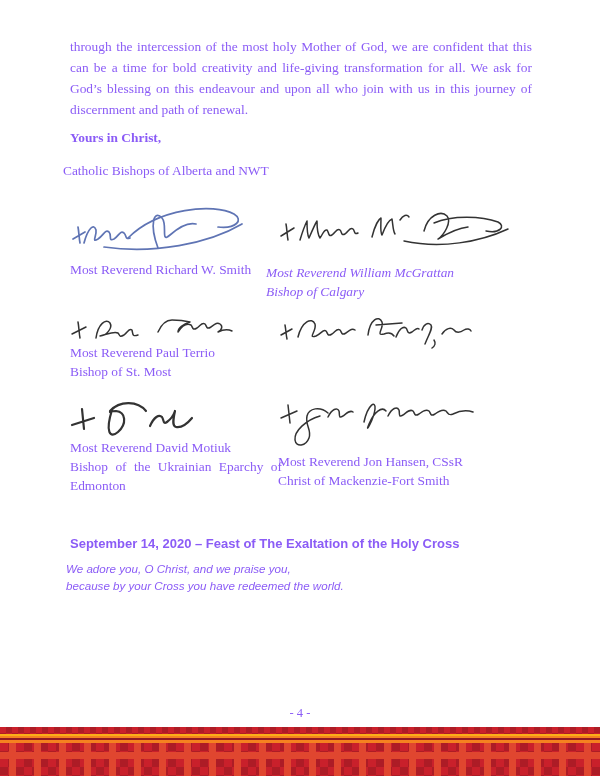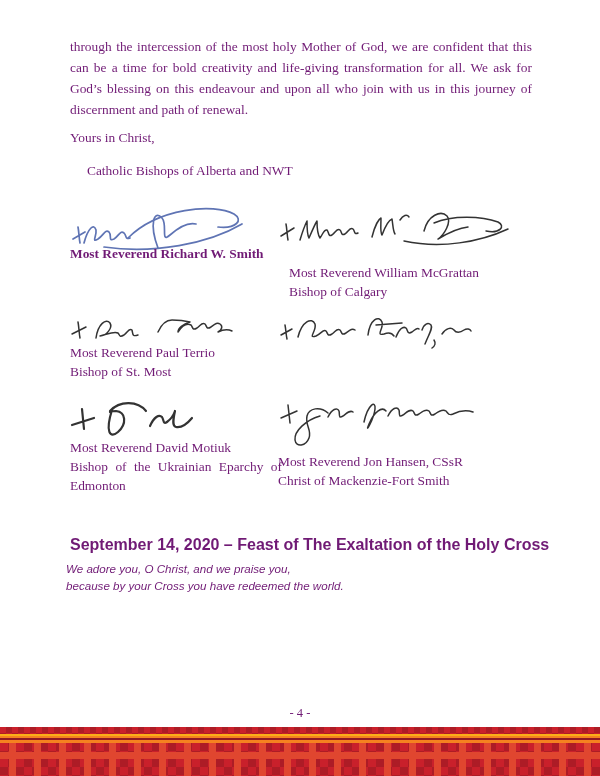--- a/index.html
+++ b/index.html
@@ -1,41 +1,41 @@
 <!DOCTYPE html>
 <html style="--ink_blue: #5f74b4; --ink_black: #333333; --band_red: #c9202b; --band_red_light: #e0462f; --band_red_dark: #ad1c26; --band_red_deep: #8f1a22; --band_orange: #f58220; --band_yellow: #fbae17;"><head>
 <meta charset="utf-8">
 <style>
   html,body{margin:0;padding:0;background:#ffffff;}
   .page{
     position:relative;
     width:600px;height:776px;
     background:#ffffff;
     font-family:"Liberation Serif", serif;
-    color:#701a75;
+    color:#8b5cf6;
     overflow:hidden;
   }
   .abs{position:absolute;}
   .body-text{font-size:13.4px;line-height:21px;}
   .justify{text-align:justify;}
   .para{left:70px;top:36px;width:462px;}
-  .salutation{left:70px;top:127px;}
-  .group-line{left:87px;top:160px;}
+  .salutation{left:70px;top:127px;font-weight:bold;}
+  .group-line{left:63px;top:160px;}
 
   .sig-block{font-size:13.4px;line-height:19px;}
   .sig-svg{display:block;}
   .sig-svg path{fill:none;stroke-linecap:round;stroke-linejoin:round;}
   .sig-blue path{stroke:var(--ink_blue);stroke-width:1.7;}
   .sig-dark path{stroke:var(--ink_black);stroke-width:1.5;}
   .sig-thick path{stroke:var(--ink_black);stroke-width:2.2;}
 
   .footnote-bold{
     left:70px;top:536px;
     font-family:"Liberation Sans", sans-serif;
-    font-weight:bold;font-size:16px;
+    font-weight:bold;font-size:13px;
   }
   .prayer{
     left:66px;top:560px;
     font-family:"Liberation Sans", sans-serif;
     font-style:italic;font-size:11.6px;line-height:17px;
   }
   .page-number{
     left:0;top:706px;width:600px;
     text-align:center;font-size:12.5px;
   }
@@ -71,32 +71,32 @@
 
   <div class="abs group-line body-text">Catholic Bishops of Alberta and NWT</div>
 
   <svg class="abs sig-svg sig-blue" style="left:66px;top:198px;" width="190" height="58" viewBox="0 0 190 58">
     <path d="M7,41 L19,34 M12,29 C13,34 13,40 14,45"></path>
     <path d="M18,45 C22,30 28,25 30,32 C31,38 25,45 32,41 C38,37 39,31 43,34 C46,37 42,44 48,41 C53,38 54,32 58,35 C61,38 59,42 64,40"></path>
     <path d="M92,50 C83,26 88,11 96,20 C102,27 94,46 104,37 C113,29 122,24 130,26"></path>
     <path d="M62,40 C92,10 148,5 168,16 C178,22 170,31 152,29"></path>
     <path d="M38,49 C88,56 142,46 176,26"></path>
   </svg>
-  <div class="abs sig-block" style="left:70px;top:244px;width:212px;font-weight:bold;">
+  <div class="abs sig-block" style="left:70px;top:260px;width:212px;">
     <div>Most Reverend Richard W. Smith</div>
   </div>
 
   <svg class="abs sig-svg sig-dark" style="left:276px;top:203px;" width="245" height="52" viewBox="0 0 245 52">
     <path d="M5,33 L18,25 M10,21 C11,26 11,32 12,37"></path>
     <path d="M24,37 C27,27 30,20 31,18 C31,26 31,32 33,35 C36,28 39,21 41,18 C41,26 42,32 44,35 C47,31 48,26 51,27 C53,29 52,34 56,32 C60,29 61,25 64,27 C66,29 65,33 69,31 C73,28 74,24 77,26 C79,28 78,32 82,30"></path>
     <path d="M96,34 C99,22 103,16 105,15 C105,22 104,29 106,32 C109,24 113,17 116,16 C117,22 117,28 119,31 M124,17 C127,12 131,11 133,14"></path>
     <path d="M148,28 C152,12 165,7 171,13 C176,19 168,32 162,36 C172,30 182,25 192,24 M158,20 C176,12 206,13 222,19 C230,23 224,31 210,28"></path>
     <path d="M128,38 C165,46 204,39 232,26"></path>
   </svg>
-  <div class="abs sig-block" style="left:289px;top:263px;width:250px;">
+  <div class="abs sig-block" style="left:266px;top:263px;width:250px;font-style:italic;">
     <div>Most Reverend William McGrattan</div>
     <div>Bishop of Calgary</div>
   </div>
 
   <svg class="abs sig-svg sig-dark" style="left:66px;top:310px;" width="180" height="34" viewBox="0 0 180 34">
     <path d="M6,24 L20,17 M12,12 C13,17 13,23 14,28"></path>
     <path d="M30,28 C32,14 40,8 44,13 C47,18 40,26 34,26 C42,24 48,21 52,23 C54,25 53,28 58,25 C62,22 63,18 66,20 C67,24 66,27 72,25"></path>
     <path d="M92,22 C96,13 101,10 106,10 C113,10 120,11 124,12 C117,14 112,18 112,22 C116,16 121,13 125,15 C127,17 126,21 131,18 C135,15 136,12 139,14 C141,16 140,20 145,17 C149,14 151,12 154,14 C157,16 156,20 152,22 C156,20 162,19 166,21"></path>
   </svg>
   <div class="abs sig-block" style="left:70px;top:343px;width:212px;">

